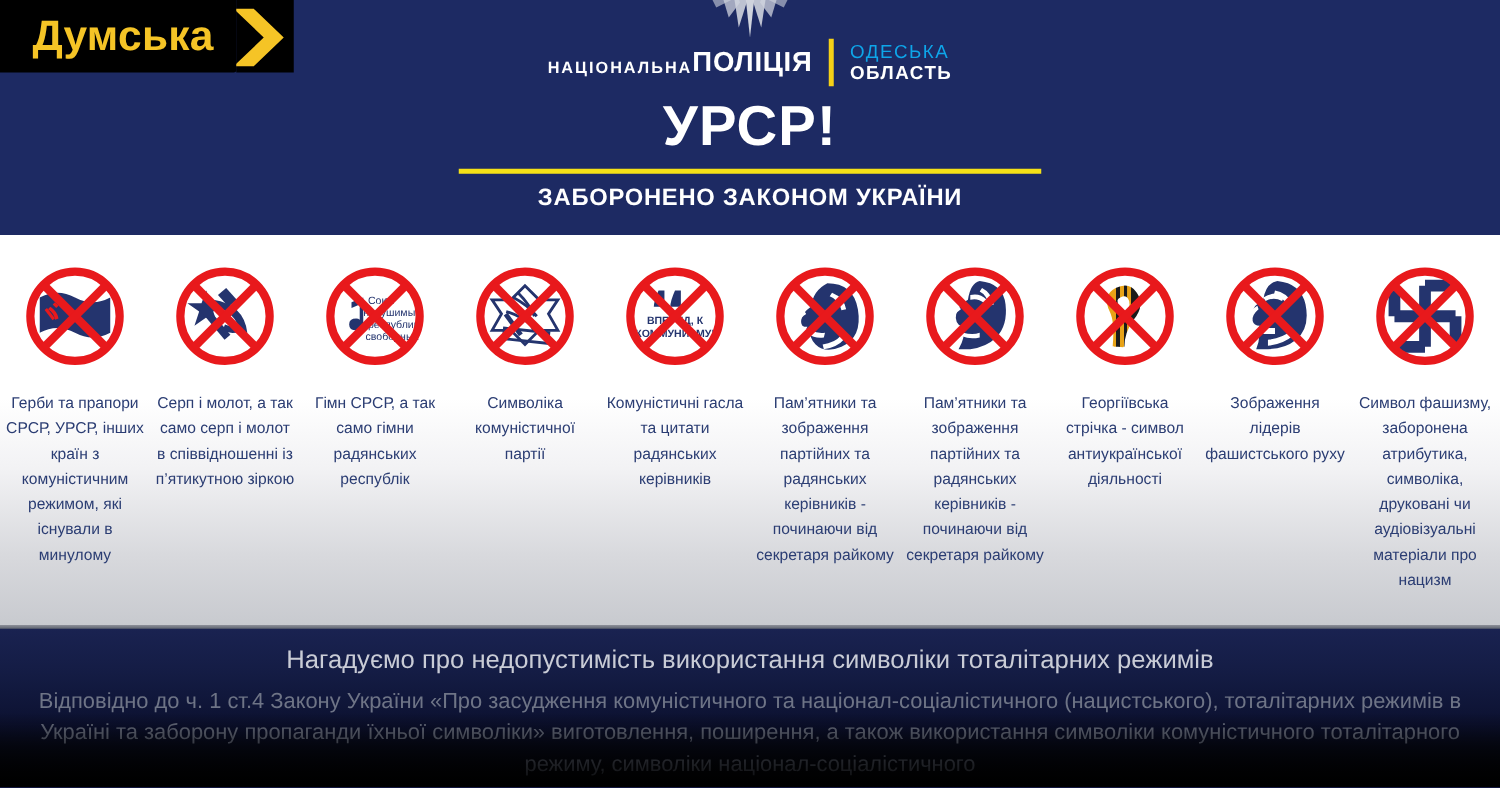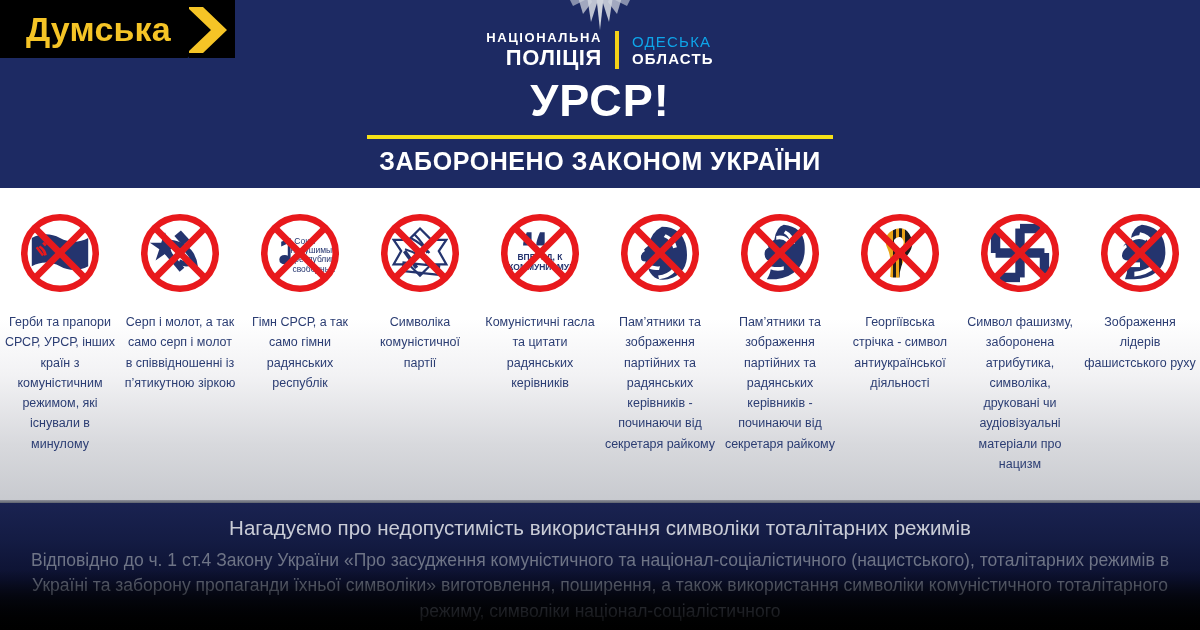--- a/index.html
+++ b/index.html
@@ -34,40 +34,40 @@
   .brand-tag .tag-chev svg{position:absolute;left:-8px;top:5px;}
 
   
   .police-logo{
     position:absolute;left:0;right:0;top:0;margin:0 auto;width:360px;
     display:flex;flex-direction:column;align-items:center;
   }
   .emblem{width:150px;height:30px;overflow:hidden;position:relative;}
   .emblem svg{position:absolute;left:0;top:-28px;}
   .logo-row{display:flex;align-items:center;justify-content:center;gap:0;margin-top:1px;}
-  .logo-left{display:flex;flex-direction:column;align-items:flex-end;padding-right:13px;}
+  .logo-left{display:flex;flex-direction:row;align-items:flex-end;padding-right:13px;}
   .logo-right{display:flex;flex-direction:column;align-items:flex-start;padding-left:13px;}
   .logo-sep{width:4px;height:38px;background:#f5d117;}
   .l-small{color:#fff;font-size:13px;font-weight:bold;letter-spacing:1.6px;line-height:1.1;}
   .l-big{color:#fff;font-size:22px;font-weight:bold;letter-spacing:.6px;line-height:1.05;}
   .r-small{color:#0ea5e9;font-size:15px;font-weight:normal;letter-spacing:1.2px;line-height:1.15;}
   .r-big{color:#fff;font-size:15px;font-weight:bold;letter-spacing:1.2px;line-height:1.15;}
 
   .attn{
     position:absolute;left:0;right:0;top:78px;text-align:center;
   }
   .attn-title{
     color:#fff;font-size:45px;font-weight:bold;letter-spacing:1px;line-height:1;
     margin:0;
   }
   .attn-rule{
     width:466px;height:4px;background:#f5e117;margin:12px auto 10px auto;
   }
   .attn-sub{
-    color:#fff;font-size:25px;font-weight:bold;letter-spacing:.6px;line-height:1;margin:0;
+    color:#fff;font-size:19px;font-weight:bold;letter-spacing:.6px;line-height:1;margin:0;
   }
 
   
   .grid-wrap{
     position:relative;width:1200px;height:312px;
     background:linear-gradient(to bottom,#ffffff 0%,#ffffff 42%,#f2f2f4 60%,#d8d9dd 82%,#c8cacf 100%);
   }
   .grid{
     display:flex;width:1200px;padding-top:18px;box-sizing:border-box;
   }
@@ -327,57 +327,57 @@
             <line x1="23" y1="23" x2="77" y2="77" stroke="#e8191c" stroke-width="7"></line>
             <line x1="77" y1="23" x2="23" y2="77" stroke="#e8191c" stroke-width="7"></line>
           </svg>
         </div>
         <div class="cap">Георгіївська стрічка - символ антиукраїнської діяльності</div>
       </div>
 
       <div class="cell">
         <div class="sign">
           <svg width="94" height="94" viewBox="0 0 100 100" aria-hidden="true">
+            <g fill="#24346e">
+              <path d="M52 20 q20 2 24 20 q4 20 -8 30 q-10 8 -24 8 l-10 0 q4 -10 2 -18 q-8 -4 -6 -12 q2 -8 10 -12 q2 -14 12 -16 Z"></path>
+            </g>
+            <g fill="#fff">
+              <path d="M36 44 q-6 5 -5 10 q1 4 6 4 l-2 4 q-9 -2 -9 -9 q0 -7 9 -12 Z"></path>
+              <path d="M40 60 l10 0 l0 5 l-10 0 Z"></path>
+              <path d="M50 28 q10 2 14 10 l-4 2 q-4 -7 -11 -8 Z"></path>
+              <path d="M40 34 q10 -6 18 -1 l-2 4 q-7 -4 -14 0 Z"></path>
+              <path d="M44 70 q12 -1 20 -8 l2 4 q-9 8 -22 9 Z"></path>
+            </g>
+            <circle cx="50" cy="50" r="38" fill="none" stroke="#e8191c" stroke-width="7"></circle>
+            <line x1="23" y1="23" x2="77" y2="77" stroke="#e8191c" stroke-width="7"></line>
+            <line x1="77" y1="23" x2="23" y2="77" stroke="#e8191c" stroke-width="7"></line>
+          </svg>
+        </div>
+        <div class="cap">Зображення лідерів фашистського руху</div>
+      </div>
+
+      <div class="cell">
+        <div class="sign">
+          <svg width="94" height="94" viewBox="0 0 100 100" aria-hidden="true">
             <g fill="none" stroke="#24346e" stroke-width="10">
               <path d="M50 24 L50 76"></path>
               <path d="M24 50 L76 50"></path>
               <path d="M50 24 L72 24"></path>
               <path d="M50 76 L28 76"></path>
               <path d="M24 50 L24 28"></path>
               <path d="M76 50 L76 72"></path>
             </g>
             <circle cx="50" cy="50" r="38" fill="none" stroke="#e8191c" stroke-width="7"></circle>
             <line x1="23" y1="23" x2="77" y2="77" stroke="#e8191c" stroke-width="7"></line>
             <line x1="77" y1="23" x2="23" y2="77" stroke="#e8191c" stroke-width="7"></line>
           </svg>
         </div>
         <div class="cap">Символ фашизму, заборонена атрибутика, символіка, друковані чи аудіовізуальні матеріали про нацизм</div>
       </div>
 
-      <div class="cell">
-        <div class="sign">
-          <svg width="94" height="94" viewBox="0 0 100 100" aria-hidden="true">
-            <g fill="#24346e">
-              <path d="M52 20 q20 2 24 20 q4 20 -8 30 q-10 8 -24 8 l-10 0 q4 -10 2 -18 q-8 -4 -6 -12 q2 -8 10 -12 q2 -14 12 -16 Z"></path>
-            </g>
-            <g fill="#fff">
-              <path d="M36 44 q-6 5 -5 10 q1 4 6 4 l-2 4 q-9 -2 -9 -9 q0 -7 9 -12 Z"></path>
-              <path d="M40 60 l10 0 l0 5 l-10 0 Z"></path>
-              <path d="M50 28 q10 2 14 10 l-4 2 q-4 -7 -11 -8 Z"></path>
-              <path d="M40 34 q10 -6 18 -1 l-2 4 q-7 -4 -14 0 Z"></path>
-              <path d="M44 70 q12 -1 20 -8 l2 4 q-9 8 -22 9 Z"></path>
-            </g>
-            <circle cx="50" cy="50" r="38" fill="none" stroke="#e8191c" stroke-width="7"></circle>
-            <line x1="23" y1="23" x2="77" y2="77" stroke="#e8191c" stroke-width="7"></line>
-            <line x1="77" y1="23" x2="23" y2="77" stroke="#e8191c" stroke-width="7"></line>
-          </svg>
-        </div>
-        <div class="cap">Зображення лідерів фашистського руху</div>
-      </div>
-
     </div>
   </div>
 
   <div class="footer">
     <div class="foot-head">Нагадуємо про недопустимість використання символіки тоталітарних режимів</div>
     <div class="foot-body">Відповідно до ч. 1 ст.4 Закону України «Про засудження комуністичного та націонал-соціалістичного (нацистського), тоталітарних режимів в Україні та заборону пропаганди їхньої символіки» виготовлення, поширення, а також використання символіки комуністичного тоталітарного режиму, символіки націонал-соціалістичного</div>
     <div class="foot-fade"></div>
   </div>
 
 </div>

